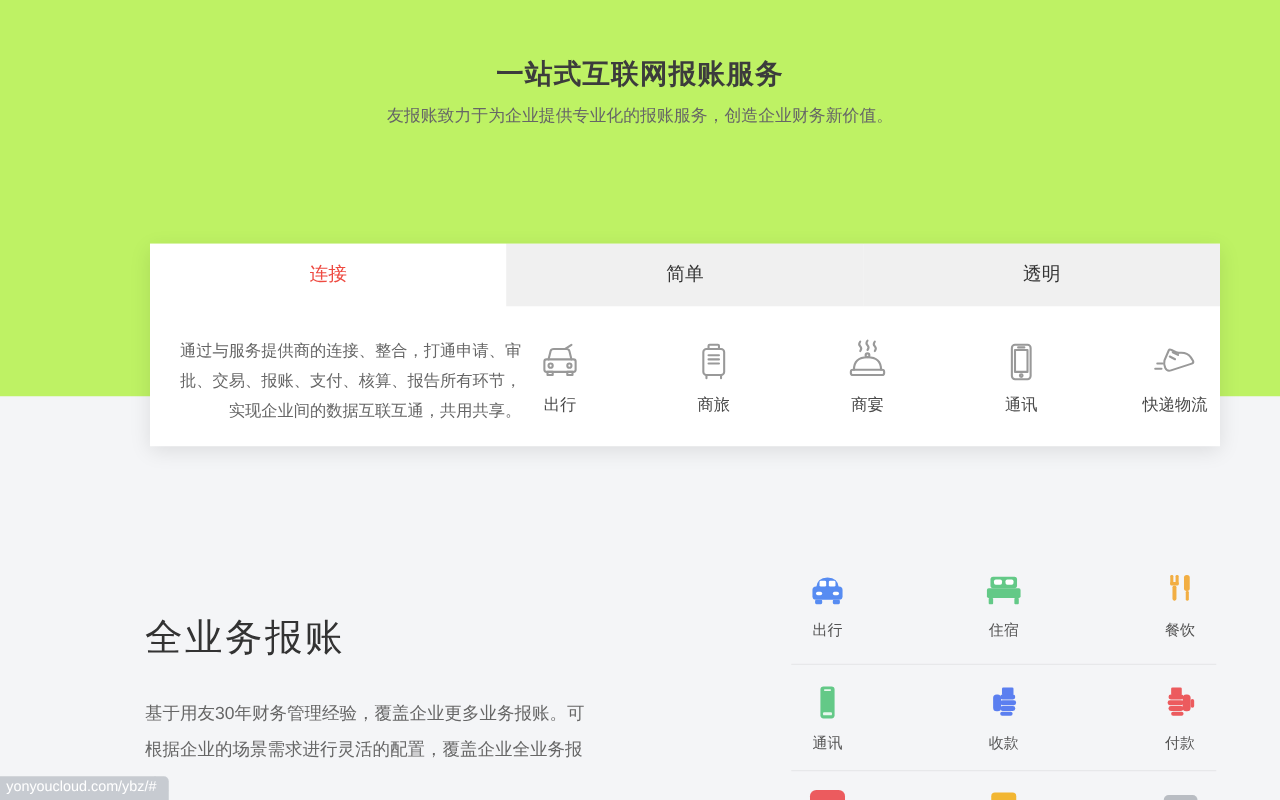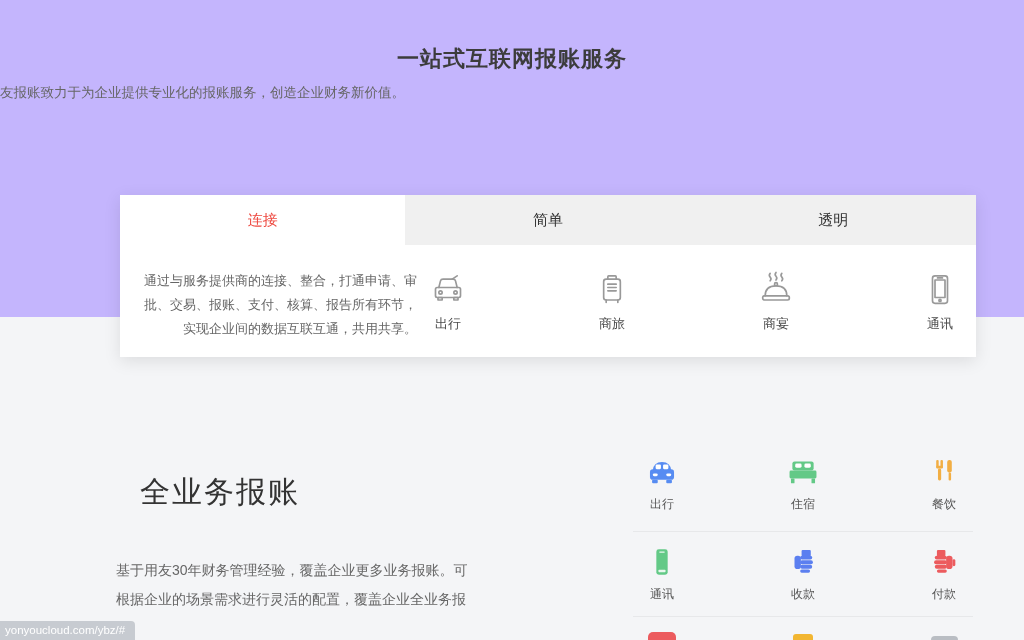--- a/index.html
+++ b/index.html
@@ -1,24 +1,24 @@
 <!DOCTYPE html>
 <html><head>
 <meta charset="utf-8">
 <style>
   * { margin:0; padding:0; box-sizing:border-box; }
   html,body { width:1024px; height:640px; overflow:hidden; }
   body { font-family:"Liberation Sans","DejaVu Sans",sans-serif; background:#ffffff; }
-  .page { position:relative; width:1024px; height:640px; overflow:hidden; background:#c4b5fd; }
+  .page { position:relative; width:1024px; height:640px; overflow:hidden; background:#bef264; }
   .gray-band { position:absolute; left:0; top:317px; width:1024px; height:323px; background:#f4f5f7; }
 
   
   .hero-title { position:absolute; top:44px; left:0; width:1024px; text-align:center;
     font-size:22px; font-weight:700; color:#3c3c3c; letter-spacing:1px; }
-  .hero-sub { position:absolute; left:0; width:1024px; 
+  .hero-sub { position:absolute; left:0; width:1024px; text-align:center;
     font-size:13.5px; color:#666; }
   .hero-sub.l1 { top:84px; }
   .hero-sub.l2 { top:106px; }
 
   
   .card { position:absolute; left:120px; top:195px; width:856px; height:162px;
     background:#fff; box-shadow:0 4px 16px rgba(0,0,0,0.10); }
   .tabs { display:flex; height:50px;justify-content:space-between; }
   .tab { flex:1; text-align:center; line-height:50px; font-size:15px; color:#333;
     background:#f0f0f0; cursor:pointer; }
@@ -26,22 +26,22 @@
   .card-body { position:relative; height:112px; }
   .desc { position:absolute; left:17px; top:24px; width:280px;
     font-size:13px; line-height:24px; color:#666;text-align:right; }
   .services { position:absolute; left:300px; top:0; width:548px; height:112px;
     display:flex; justify-content:space-between; }
   .service { display:flex; flex-direction:column; align-items:center; padding-top:25px; min-width:56px; }
   .service .g-icon { width:40px; height:40px; }
   .service .s-label { margin-top:5px; font-size:13px; color:#4a4a4a; white-space:nowrap; }
 
   
-  .biz-title { position:absolute; left:116px; top:472px; font-size:30px; font-weight:400;
-    color:#333; letter-spacing:2px;margin-left:24px; }
+  .biz-title { position:absolute; left:116px; top:490px; font-size:30px; font-weight:400;
+    color:#333; letter-spacing:2px; }
   .biz-desc { position:absolute; left:116px; top:556px; width:360px;
     font-size:14px; line-height:29px; color:#666; }
 
   .grid { position:absolute; left:633px; top:443px; width:340px; }
   .grid-row { display:flex; justify-content:space-between; border-bottom:1px solid #e7e8ea; }
   .grid-row.r1 { height:89px; }
   .grid-row.r2 { height:85px; }
   .grid-cell { width:58px; display:flex; flex-direction:column; align-items:center; padding-top:12px; }
   .grid-row.r2 .grid-cell { padding-top:13px; }
   .grid-cell .c-icon { width:34px; height:34px; }
@@ -126,20 +126,34 @@
               <rect x="15" y="7" width="18" height="33" rx="3"></rect>
               <rect x="18" y="12" width="12" height="21"></rect>
               <line x1="21" y1="9.5" x2="27" y2="9.5"></line>
               <circle cx="24" cy="36.5" r="1.3"></circle>
             </svg>
           </span>
           <span class="s-label">通讯</span>
         </div>
 
 
+        <div class="service">
+          <span class="g-icon">
+            <svg viewBox="0 0 48 48" fill="none" stroke="#999" stroke-width="2" stroke-linecap="round" stroke-linejoin="round">
+              <g transform="rotate(-18 24 24)">
+                <path d="M15 19 L22 11 Q23 10 24.5 11.5 L28 15 Q29 16 31 16.5 Q38 18 40 24 L41 28 Q41 30 39 30 L18 30 Q14 30 13.5 26 Q13 22 15 19 Z"></path>
+                <line x1="21" y1="17" x2="25" y2="21"></line>
+                <line x1="25" y1="14" x2="29" y2="18"></line>
+              </g>
+              <line x1="7" y1="25" x2="12" y2="25"></line>
+              <line x1="5" y1="30" x2="11" y2="30"></line>
+            </svg>
+          </span>
+          <span class="s-label">快递物流</span>
+        </div>
 
       </div>
     </div>
   </div>
 
   <h2 class="biz-title">全业务报账</h2>
   <p class="biz-desc">基于用友30年财务管理经验，覆盖企业更多业务报账。可根据企业的场景需求进行灵活的配置，覆盖企业全业务报账。</p>
 
   <div class="grid">
     <div class="grid-row r1">

